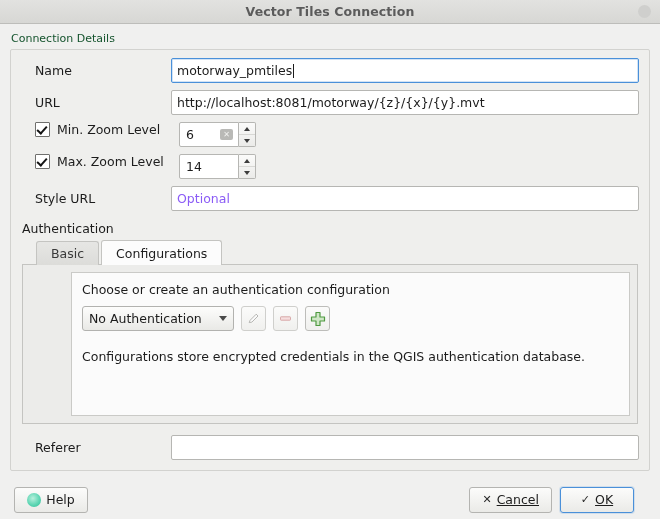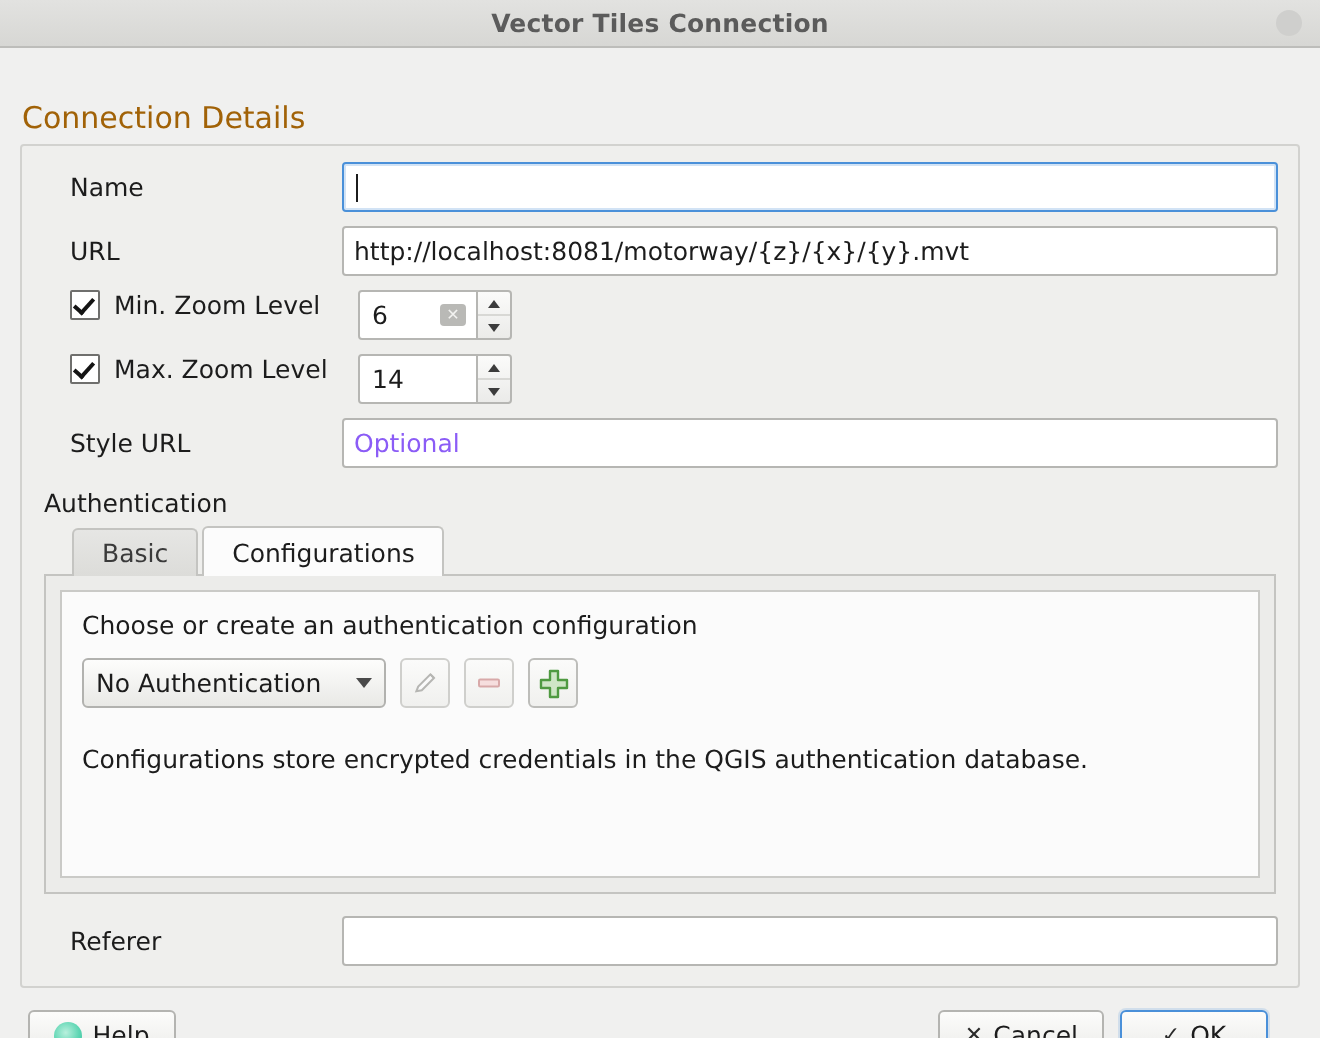--- a/index.html
+++ b/index.html
@@ -45,24 +45,23 @@
 
   
   .dialog {
     padding: 0 10px;
     position: relative;
     height: 496px;
     box-sizing: border-box;
   }
 
   .group-label {
-    font-size: 15px;
-    color: #a16207;
+    font-size: 11px;
+    color: #14532d;
     padding: 8px 0 4px 1px;
-    margin-top: 18px;
   }
   .groupbox {
     border: 1px solid #d2d2cf;
     border-radius: 2px;
     background: #efefed;
     padding: 8px 10px 10px 10px;
     box-sizing: border-box;
   }
 
   
@@ -247,20 +246,21 @@
     height: 160px;
     position: relative;
     top: -1px;
   }
   .tabpanel-inner {
     background: #fbfbfb;
     border: 1px solid #cacac7;
     height: 100%;
     box-sizing: border-box;
     padding: 9px 10px;
+    margin-left: 41px;
   }
   .auth-help {
     font-size: 12.5px;
     margin-bottom: 9px;
   }
   .auth-controls {
     display: flex;
     align-items: center;
     gap: 7px;
     margin-bottom: 18px;
@@ -364,20 +364,21 @@
 
 <div class="dialog">
 
   <div class="group-label">Connection Details</div>
 
   <div class="groupbox">
 
     <div class="row">
       <div class="row-label">Name</div>
       <div class="textfield focused">
+        <span>motorway_pmtiles</span>
           <span class="caret"></span>
       </div>
     </div>
 
     <div class="row">
       <div class="row-label">URL</div>
       <div class="textfield">
         <span>http://localhost:8081/motorway/{z}/{x}/{y}.mvt</span>
       </div>
     </div>

